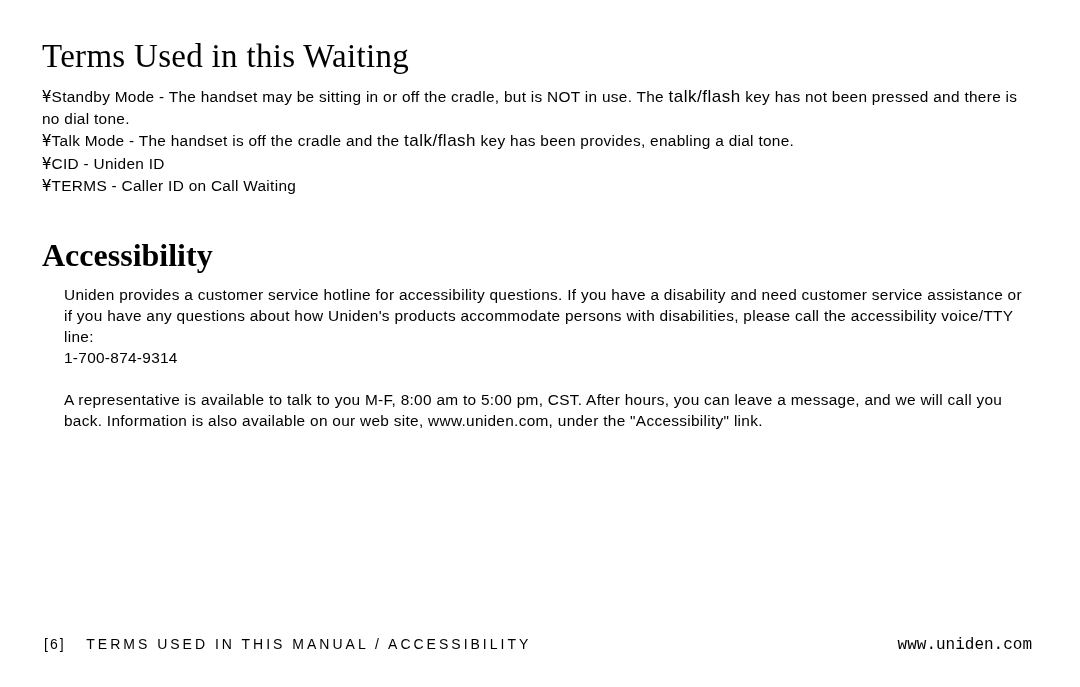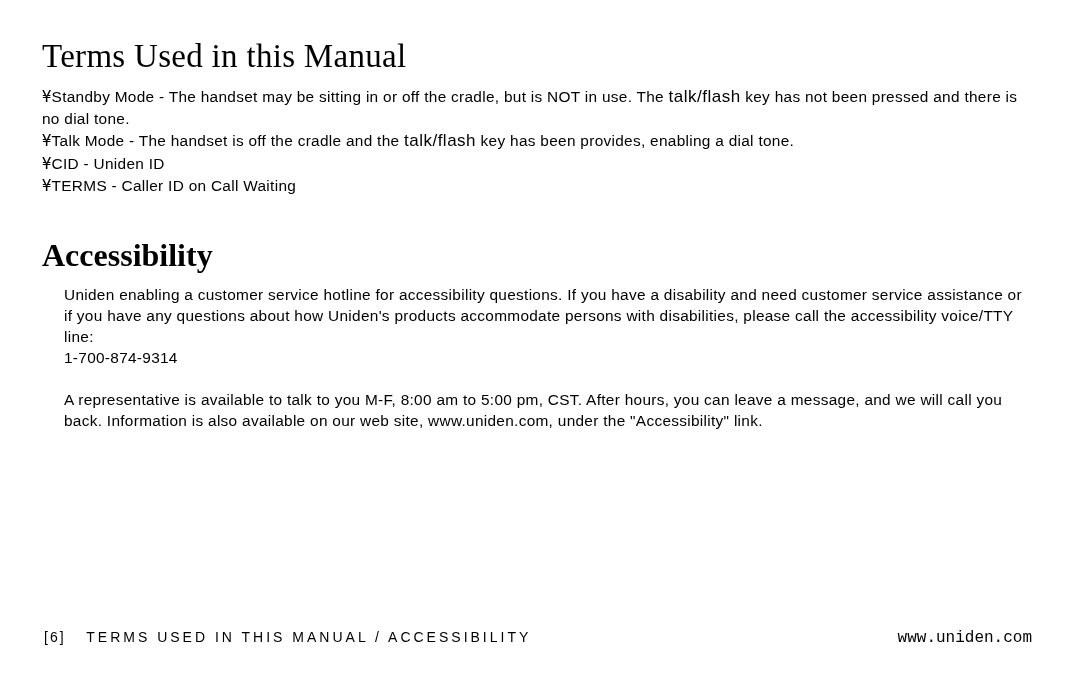--- a/index.html
+++ b/index.html
@@ -58,21 +58,21 @@
       font-size: 15.4px;
       color: #000;
       line-height: 1.37;
       letter-spacing: 0.3px;
     }
     .para-spacer {
       height: 21px;
     }
     .footer {
       position: absolute;
-      bottom: 40px;
+      bottom: 33px;
       left: 44px;
       right: 48px;
       display: flex;
       justify-content: space-between;
       align-items: baseline;
     }
     .footer-left {
       font-family: Verdana, Arial, sans-serif;
       font-size: 14px;
       letter-spacing: 3px;
@@ -84,21 +84,21 @@
       color: #000;
     }
     .page-num {
       letter-spacing: 2px;
     }
   </style>
 </head>
 <body>
 
 <div class="section-terms">
-  <h1 class="heading-1">Terms Used in this Manual</h1>
+  <h1 class="heading-1">Terms Used in this Waiting</h1>
 
   <div class="term-line">
     <span class="bullet">¥</span><span>Standby Mode - The handset may be sitting in or off the cradle, but is NOT in use. The </span><span class="mono-key">talk/flash</span><span> key has not been pressed and there is no dial tone.</span>
   </div>
 
   <div class="term-line">
     <span class="bullet">¥</span><span>Talk Mode - The handset is off the cradle and the </span><span class="mono-key">talk/flash</span><span> key has been provides, enabling a dial tone.</span>
   </div>
 
   <div class="term-line">
@@ -106,21 +106,21 @@
   </div>
 
   <div class="term-line">
     <span class="bullet">¥</span><span>TERMS - Caller ID on Call Waiting</span>
   </div>
 </div>
 
 <div>
   <h1 class="heading-2">Accessibility</h1>
   <div class="accessibility-body">
-    <div class="body-text">Uniden enabling a customer service hotline for accessibility questions. If you have a disability and need customer service assistance or if you have any questions about how Uniden's  products accommodate persons with disabilities, please call the accessibility voice/TTY line:</div>
+    <div class="body-text">Uniden provides a customer service hotline for accessibility questions. If you have a disability and need customer service assistance or if you have any questions about how Uniden's  products accommodate persons with disabilities, please call the accessibility voice/TTY line:</div>
     <div class="body-text">1-700-874-9314</div>
     <div class="para-spacer"></div>
     <div class="body-text">A representative is available to talk to you M-F, 8:00 am to 5:00 pm, CST. After hours, you can leave a message, and we will call you back. Information is also available on our web site, www.uniden.com, under the "Accessibility" link.</div>
   </div>
 </div>
 
 <div class="footer">
   <div class="footer-left">
     <span class="page-num">[6]</span>&nbsp;&nbsp;&nbsp;<span>TERMS USED IN THIS MANUAL / ACCESSIBILITY</span>
   </div>

